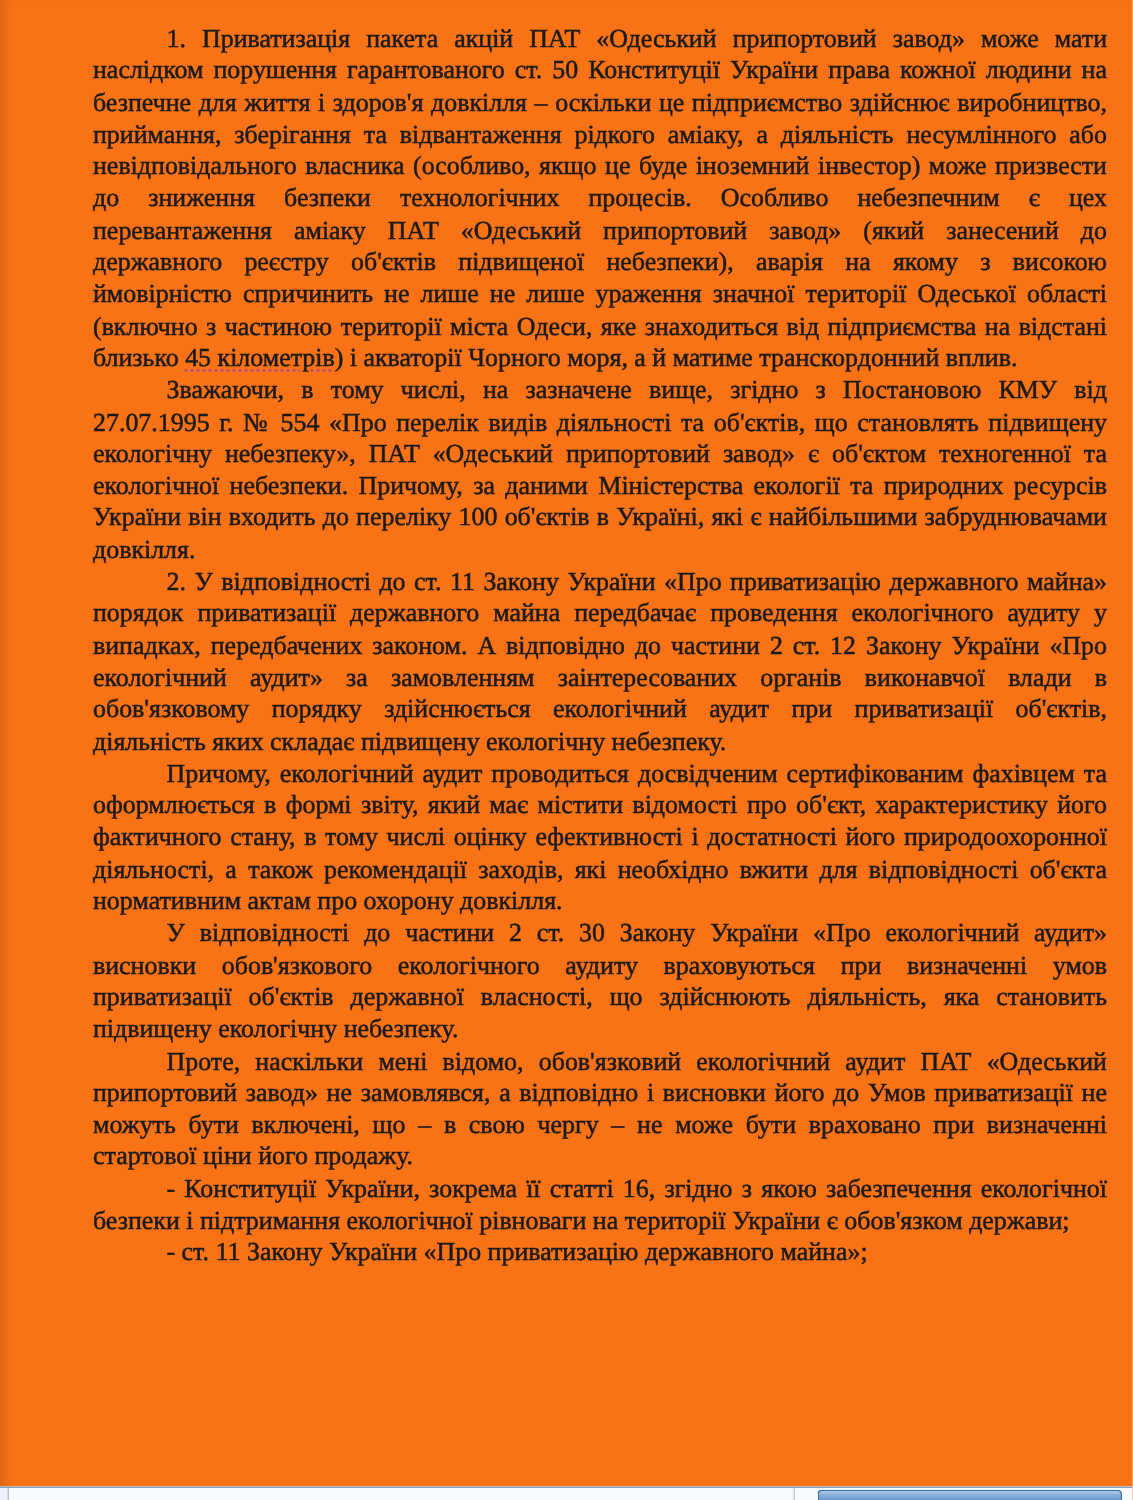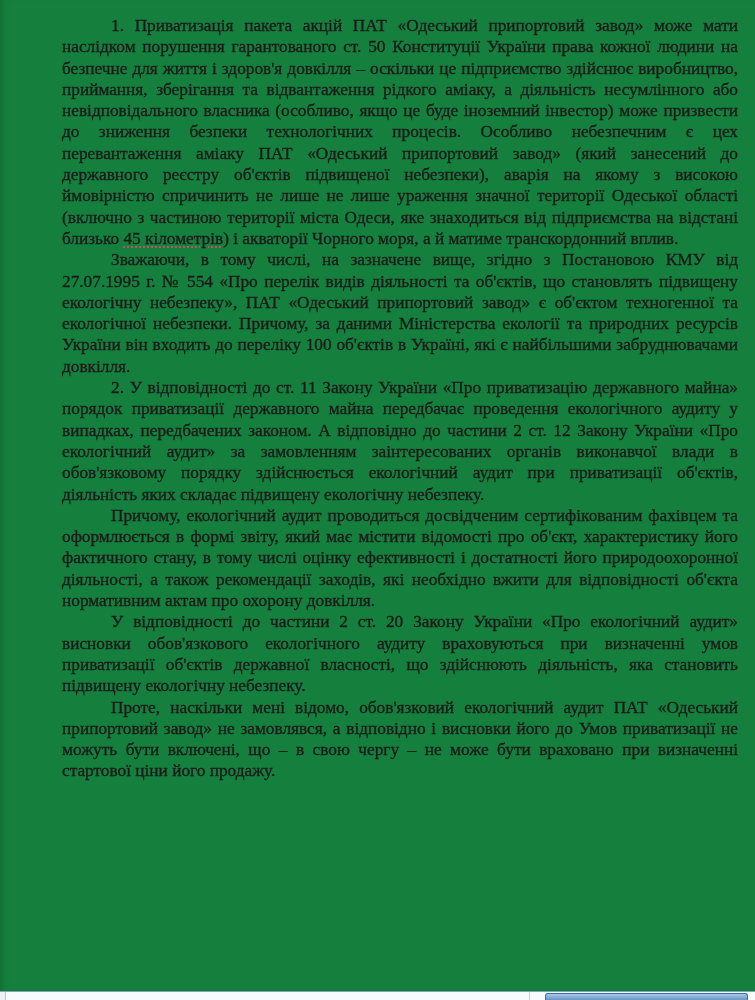--- a/index.html
+++ b/index.html
@@ -6,21 +6,21 @@
   html, body { margin: 0; padding: 0; }
   body {
     width: 755px; height: 1000px;
     background: #ffffff;
     overflow: hidden;
     position: relative;
   }
   .page {
     position: absolute;
     left: 0; top: 0; right: 0; bottom: 9px;
-    background: #15803d;
+    background: #f97316;
     padding: 15px 17px 0 62px;
     font-family: "Liberation Serif", "DejaVu Serif", serif;
     font-size: 17.3px;
     line-height: 21.3px;
     color: #1a1a1a;
     -webkit-text-stroke: 0.35px #1a1a1a;
     overflow: hidden;
     box-shadow: inset 7px 0 9px -6px rgba(0,0,0,0.18);
   }
   .page p {
@@ -63,21 +63,23 @@
   }
 </style>
 </head>
 <body>
 
 <div class="page">
   <p><span>1. Приватизація пакета акцій ПАТ «Одеський припортовий завод» може мати наслідком порушення гарантованого ст. 50 Конституції України права кожної людини на безпечне для життя і здоров'я довкілля – оскільки це підприємство здійснює виробництво, приймання, зберігання та відвантаження рідкого аміаку, а діяльність несумлінного або невідповідального власника (особливо, якщо це буде іноземний інвестор) може призвести до зниження безпеки технологічних процесів. Особливо небезпечним є цех перевантаження аміаку ПАТ «Одеський припортовий завод» (який занесений до державного реєстру об'єктів підвищеної небезпеки), аварія на якому з високою ймовірністю спричинить не лише не лише ураження значної території Одеської області (включно з частиною території міста Одеси, яке знаходиться від підприємства на відстані близько </span><span class="spellcheck">45 кілометрів</span><span>) і акваторії Чорного моря, а й матиме транскордонний вплив.</span></p>
   <p>Зважаючи, в тому числі, на зазначене вище, згідно з Постановою КМУ від 27.07.1995 г. № 554 «Про перелік видів діяльності та об'єктів, що становлять підвищену екологічну небезпеку», ПАТ «Одеський припортовий завод» є об'єктом техногенної та екологічної небезпеки. Причому, за даними Міністерства екології та природних ресурсів України він входить до переліку 100 об'єктів в Україні, які є найбільшими забруднювачами довкілля.</p>
   <p>2. У відповідності до ст. 11 Закону України «Про приватизацію державного майна» порядок приватизації державного майна передбачає проведення екологічного аудиту у випадках, передбачених законом. А відповідно до частини 2 ст. 12 Закону України «Про екологічний аудит» за замовленням заінтересованих органів виконавчої влади в обов'язковому порядку здійснюється екологічний аудит при приватизації об'єктів, діяльність яких складає підвищену екологічну небезпеку.</p>
   <p>Причому, екологічний аудит проводиться досвідченим сертифікованим фахівцем та оформлюється в формі звіту, який має містити відомості про об'єкт, характеристику його фактичного стану, в тому числі оцінку ефективності і достатності його природоохоронної діяльності, а також рекомендації заходів, які необхідно вжити для відповідності об'єкта нормативним актам про охорону довкілля.</p>
-  <p>У відповідності до частини 2 ст. 20 Закону України «Про екологічний аудит» висновки обов'язкового екологічного аудиту враховуються при визначенні умов приватизації об'єктів державної власності, що здійснюють діяльність, яка становить підвищену екологічну небезпеку.</p>
+  <p>У відповідності до частини 2 ст. 30 Закону України «Про екологічний аудит» висновки обов'язкового екологічного аудиту враховуються при визначенні умов приватизації об'єктів державної власності, що здійснюють діяльність, яка становить підвищену екологічну небезпеку.</p>
   <p>Проте, наскільки мені відомо, обов'язковий екологічний аудит ПАТ «Одеський припортовий завод» не замовлявся, а відповідно і висновки його до Умов приватизації не можуть бути включені, що – в свою чергу – не може бути враховано при визначенні стартової ціни його продажу.</p>
+  <p>- Конституції України, зокрема її статті 16, згідно з якою забезпечення екологічної безпеки і підтримання екологічної рівноваги на території України є обов'язком держави;</p>
+  <p>- ст. 11 Закону України «Про приватизацію державного майна»;</p>
 </div>
 
 <div class="hscrollbar">
   <div class="hscroll-left-cap"></div>
   <div class="hscroll-divider"></div>
   <div class="hscroll-thumb"></div>
 </div>
 
 </body></html>

